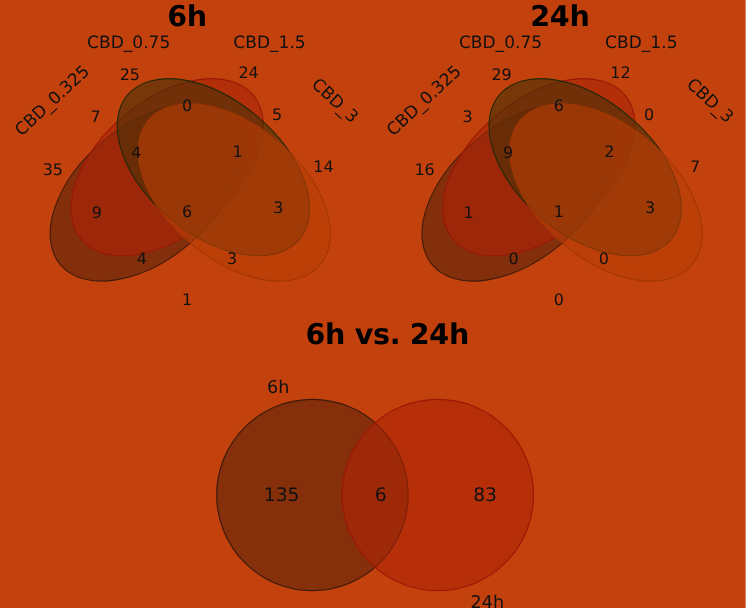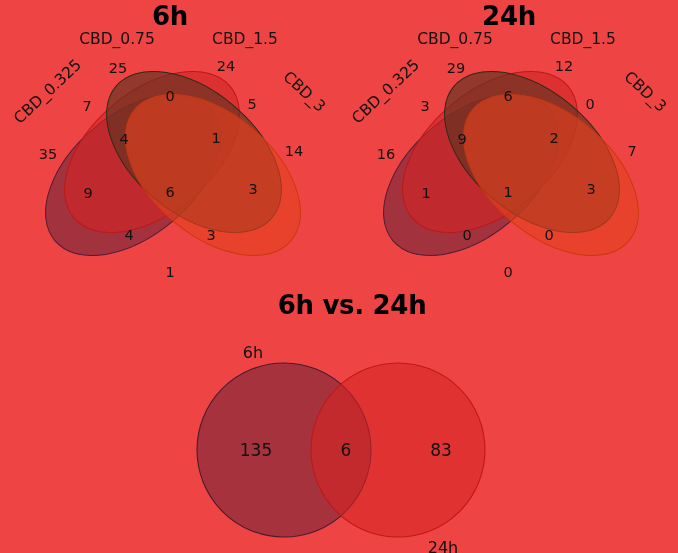--- a/index.html
+++ b/index.html
@@ -11,21 +11,21 @@
     width: 678px;
     height: 553px;
     font-family: "DejaVu Sans", "Liberation Sans", sans-serif;
     overflow: hidden;
     position: relative;
   }
   #figure {
     position: relative;
     width: 678px;
     height: 553px;
-    background: #ef4444;
+    background: #c2410c;
   }
   .panel {
     position: absolute;
   }
   #panel-6h   { left: 0px;   top: 0px; width: 340px; height: 292px; }
   #panel-24h  { left: 340px; top: 0px; width: 338px; height: 292px; }
   #panel-vs   { left: 0px;   top: 288px; width: 678px; height: 265px; margin-left: 13px; }
 
   .panel-title {
     position: absolute;

